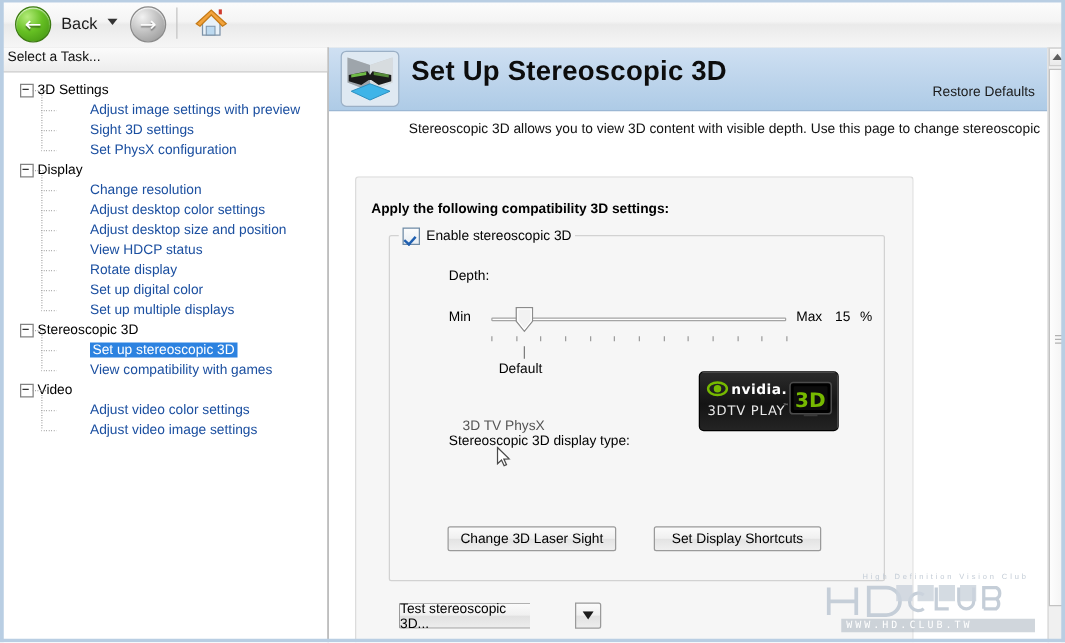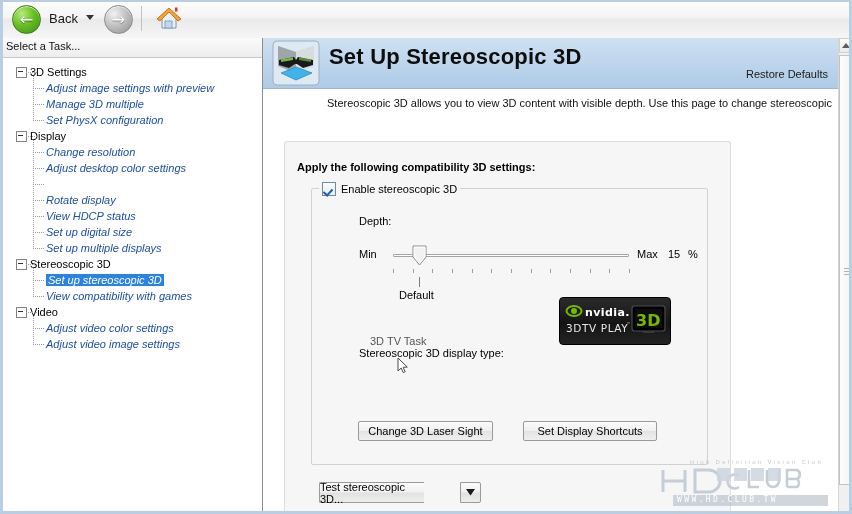--- a/index.html
+++ b/index.html
@@ -40,21 +40,21 @@
     background:#fff;border-right:1px solid #8d8d8d;overflow:hidden;
   }
   #left-header{
     height:17px;padding:2px 0 0 6px;font-size:11px;color:#111;
     background:linear-gradient(to bottom,#fbfbfb,#ededed);
     border-bottom:1px solid #c9c9c9;
   }
   #tree{position:relative;padding:6px 0 0 0;font-size:11px;}
   .tnode{position:relative;height:16px;line-height:16px;white-space:nowrap;}
   .tcat{padding-left:16px;color:#000;}
-  .tleaf{padding-left:46px;color:#1b4fa0;cursor:pointer;font-style:italic;}
+  .tleaf{padding-left:72px;color:#1b4fa0;cursor:pointer;}
   .tleaf.sel{color:#fff;}
   .tleaf.sel .seltext{background:#2c82e0;padding:0 2px;}
   .expander{position:absolute;left:16px;top:3px;width:9px;height:9px;
     border:1px solid #828282;background:#fff;cursor:pointer;}
   .expander:before{content:"";position:absolute;left:1px;top:3px;width:5px;height:1px;background:#333;}
   .catlabel{margin-left:14px;}
   .vdot{position:absolute;left:20px;width:1px;
     background-image:linear-gradient(to bottom,#9a9a9a 50%,transparent 50%);
     background-size:1px 2px;}
   .hdot{position:absolute;height:1px;width:12px;left:21px;top:8px;
@@ -163,29 +163,29 @@
         <rect x="20" y="1.5" width="2.5" height="4" fill="#d03a2c"></rect>
       </svg>
     </div>
   </div>
 
   <div id="left-pane">
     <div id="left-header">Select a Task...</div>
     <div id="tree">
         <div class="tnode tcat"><span class="expander"></span><span class="catlabel">3D Settings</span><span class="hdot" style="left: 26px;"></span></div>
         <div class="tnode tleaf"><span class="hdot deep"></span><span>Adjust image settings with preview</span></div>
-        <div class="tnode tleaf"><span class="hdot deep"></span><span>Manage 3D multiple</span></div>
+        <div class="tnode tleaf"><span class="hdot deep"></span><span>Sight 3D settings</span></div>
         <div class="tnode tleaf"><span class="hdot deep"></span><span>Set PhysX configuration</span></div>
         <div class="tnode tcat"><span class="expander"></span><span class="catlabel">Display</span><span class="hdot" style="left: 26px;"></span></div>
         <div class="tnode tleaf"><span class="hdot deep"></span><span>Change resolution</span></div>
         <div class="tnode tleaf"><span class="hdot deep"></span><span>Adjust desktop color settings</span></div>
-        <div class="tnode tleaf"><span class="hdot deep"></span></div>
+        <div class="tnode tleaf"><span class="hdot deep"></span><span>Adjust desktop size and position</span></div>
+        <div class="tnode tleaf"><span class="hdot deep"></span><span>View HDCP status</span></div>
         <div class="tnode tleaf"><span class="hdot deep"></span><span>Rotate display</span></div>
-        <div class="tnode tleaf"><span class="hdot deep"></span><span>View HDCP status</span></div>
-        <div class="tnode tleaf"><span class="hdot deep"></span><span>Set up digital size</span></div>
+        <div class="tnode tleaf"><span class="hdot deep"></span><span>Set up digital color</span></div>
         <div class="tnode tleaf"><span class="hdot deep"></span><span>Set up multiple displays</span></div>
         <div class="tnode tcat"><span class="expander"></span><span class="catlabel">Stereoscopic 3D</span><span class="hdot" style="left: 26px;"></span></div>
         <div class="tnode tleaf sel"><span class="hdot deep"></span><span><span class="seltext">Set up stereoscopic 3D</span></span></div>
         <div class="tnode tleaf"><span class="hdot deep"></span><span>View compatibility with games</span></div>
         <div class="tnode tcat"><span class="expander"></span><span class="catlabel">Video</span><span class="hdot" style="left: 26px;"></span></div>
         <div class="tnode tleaf"><span class="hdot deep"></span><span>Adjust video color settings</span></div>
         <div class="tnode tleaf"><span class="hdot deep"></span><span>Adjust video image settings</span></div>
         <div class="vdot" style="top: 18px; height: 44px; left: 33px;"></div>
         <div class="vdot" style="top: 82px; height: 108px; left: 33px;"></div>
         <div class="vdot" style="top: 210px; height: 28px; left: 33px;"></div>
@@ -249,21 +249,21 @@
             <div class="tick" style="left: 157px;"></div>
             <div class="tick" style="left: 177px;"></div>
             <div class="tick" style="left: 197px;"></div>
             <div class="tick" style="left: 216px;"></div>
             <div class="tick" style="left: 236px;"></div>
           </div>
         <div id="default-mark" style="left: 106.96px;"></div>
         <div id="default-label" style="left: 86.96px;">Default</div>
 
         <div id="disp-type-label">Stereoscopic 3D display type:</div>
-        <div id="disp-type-value">3D TV Task</div>
+        <div id="disp-type-value">3D TV PhysX</div>
 
         <div id="nv-badge">
           <svg width="110" height="46" viewBox="0 0 110 46">
             <g>
               <ellipse cx="14" cy="13" rx="7.5" ry="5" fill="none" stroke="#76b900" stroke-width="2"></ellipse>
               <ellipse cx="14" cy="13" rx="3" ry="3" fill="#76b900"></ellipse>
             </g>
             <text x="25" y="17.5" font-family="DejaVu Sans, sans-serif" font-size="11" font-weight="bold" fill="#ffffff" letter-spacing="0.4">nvidia.</text>
             <text x="6" y="34" font-family="DejaVu Sans, sans-serif" font-size="10.5" fill="#e8e8e8" letter-spacing="0.6">3DTV PLAY</text>
             <text x="66" y="28" font-family="DejaVu Sans, sans-serif" font-size="5" fill="#bdbdbd">™</text>

